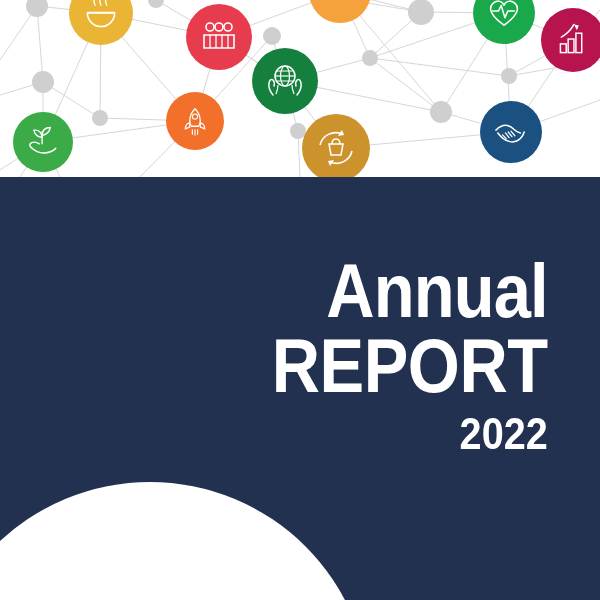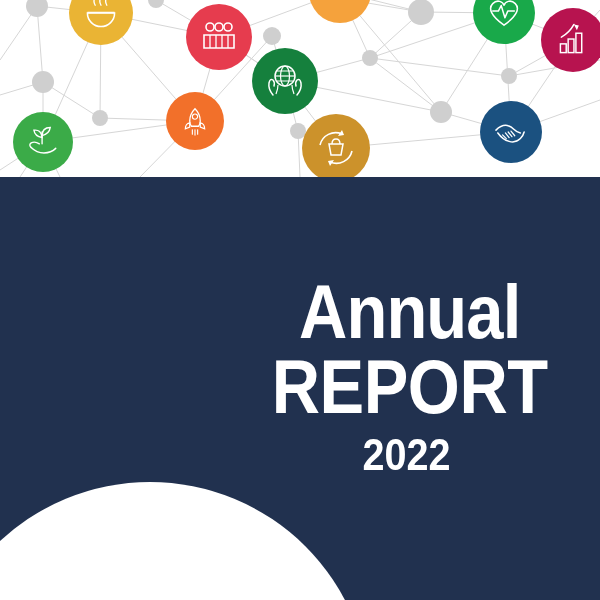--- a/index.html
+++ b/index.html
@@ -41,22 +41,22 @@
     left:-70px; top:305px;
     width:440px; height:440px;
     border-radius:50%;
     background:#ffffff;
   }
 
   
   #title-block {
     position:absolute;
     right:52px;
-    top:276px;
-    text-align:center;
+    top:255px;
+    text-align:right;
     z-index:5;
   }
   .t-annual {
     display:block;
     color:#ffffff;
     font-family:"Liberation Sans Narrow","Liberation Sans",sans-serif;
     font-size:76px;
     font-weight:bold;
     line-height:0.94;
     letter-spacing:-1px;

